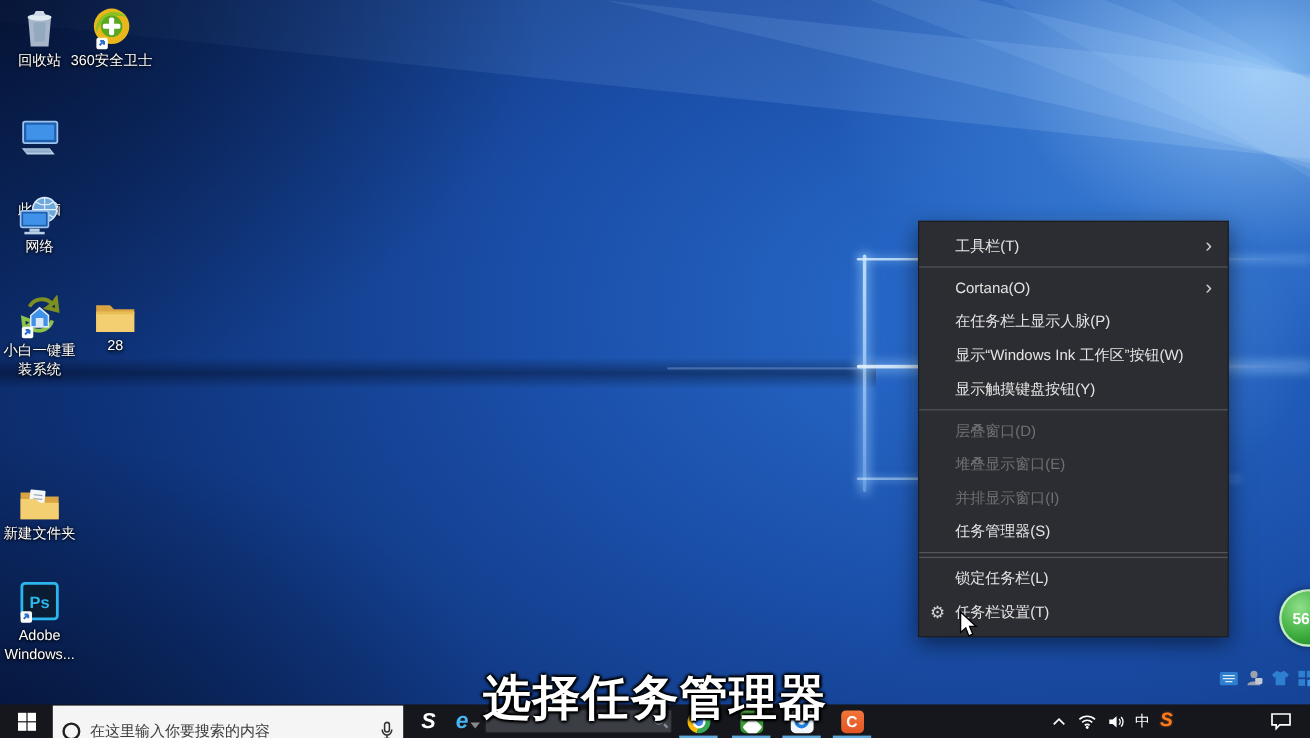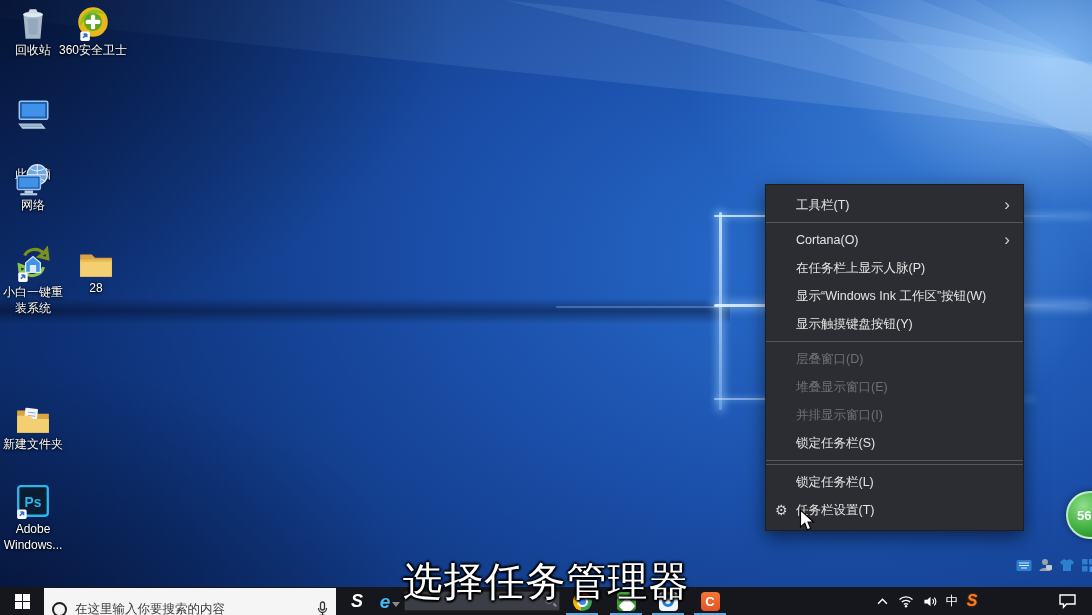--- a/index.html
+++ b/index.html
@@ -26,21 +26,21 @@
   .wl-h3{left:714px;top:398px;width:320px;height:2px;background:linear-gradient(90deg,rgba(200,230,255,.6),rgba(150,200,255,.1));box-shadow:0 0 6px 1px rgba(150,205,255,.35);}
   .wglow{position:absolute;left:760px;top:180px;width:330px;height:250px;background:radial-gradient(ellipse at 45% 45%,rgba(120,185,255,.35),transparent 70%);pointer-events:none;}
 
   
   .dicon{position:absolute;width:66px;display:flex;flex-direction:column;align-items:center;gap:1px;}
   .dicon .lbl{font-size:12px;color:#fff;text-align:center;line-height:15px;text-shadow:0 1px 3px #000,0 0 2px #000;white-space:nowrap;}
   .dicon svg{display:block;}
 
   
   .subtitle{position:absolute;left:50%;transform:translateX(-50%);bottom:6px;z-index:60;
-    font-size:40px;font-weight:400;color:#fff;letter-spacing:1px;white-space:nowrap;
+    font-size:40px;font-weight:700;color:#fff;letter-spacing:1px;white-space:nowrap;
     text-shadow:-2px 0 2px #000,2px 0 2px #000,0 -2px 2px #000,0 2px 2px #000,1px 1px 2px #000;}
 
   
   .cmenu{position:absolute;left:765px;top:184px;width:259px;z-index:100;background:#2c2d32;
     border:1px solid #1c1d20;box-shadow:0 6px 18px rgba(0,0,0,.55);padding:6px 0;}
   .mi{position:relative;height:28px;line-height:28px;padding-left:30px;font-size:12.5px;color:#e4e4e4;cursor:default;}
   .mi.dis{color:#6f7074;}
   .mi.hl{background:#3f4147;}
   .mi .arrow{position:absolute;right:13px;top:0;font-size:17px;color:#cfcfcf;}
   .mi .gear{position:absolute;left:9px;top:0;font-size:14px;color:#d5d5d5;}
@@ -217,21 +217,21 @@
     <div class="mi dis">
       <span>层叠窗口(D)</span>
     </div>
     <div class="mi dis">
       <span>堆叠显示窗口(E)</span>
     </div>
     <div class="mi dis">
       <span>并排显示窗口(I)</span>
     </div>
     <div class="mi">
-      <span>锁定任务栏(S)</span>
+      <span>任务管理器(S)</span>
     </div>
     <div class="msep"></div>
     <div class="msep"></div>
     <div class="mi">
       <span>锁定任务栏(L)</span>
     </div>
     <div class="mi">
       <span class="gear">⚙</span>
       <span>任务栏设置(T)</span>
     </div>

